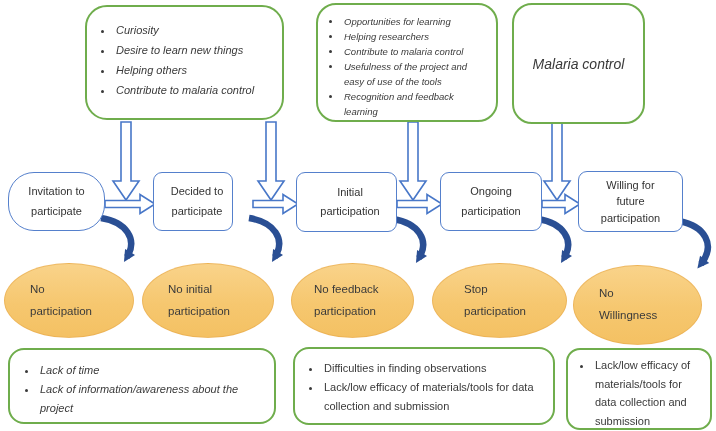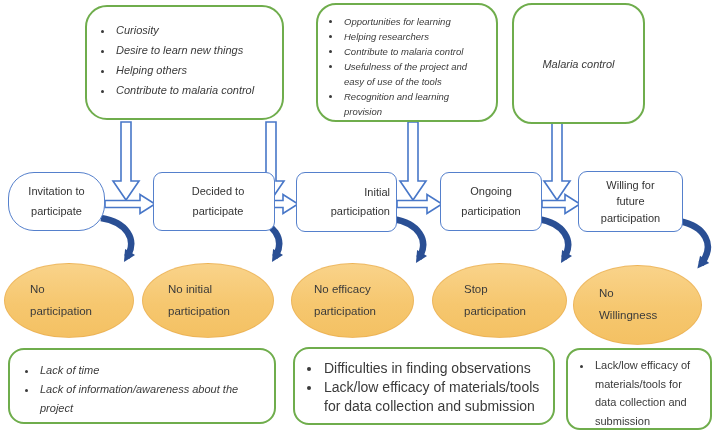--- a/index.html
+++ b/index.html
@@ -18,21 +18,21 @@
   .gbox{position:absolute;background:#fff;border:2px solid var(--green);box-sizing:border-box;z-index:3;}
   .gbox ul{margin:0;padding:0 8px 0 27px;}
   .gbox li{padding-left:2px;}
   .italic{font-style:italic;}
   
   .stage{
     position:absolute;background:#fff;border:1.4px solid #5580cc;border-radius:9px;
     box-sizing:border-box;display:flex;align-items:center;justify-content:center;
     text-align:center;font-size:11px;line-height:1.75;color:#333;z-index:3;padding:2px 6px;
   }
-  .stage.leftalign{justify-content:flex-start;text-align:right;padding-left:13px;}
+  .stage.leftalign{justify-content:flex-start;text-align:center;padding-left:13px;}
   
   .ellipse{
     position:absolute;border-radius:50%;
     background:linear-gradient(180deg,#f9d38a 0%,#f6c76f 55%,#f4c163 100%);
     border:1px solid rgba(231,170,77,.6);
     box-sizing:border-box;display:flex;align-items:center;
     font-size:11.5px;line-height:1.9;z-index:1;padding-left:25px;
   }
   svg.overlay{position:absolute;left:0;top:0;z-index:2;}
   .varrow,.harrow{fill:#fff;stroke:var(--blue);stroke-width:1.6;stroke-linejoin:miter;}
@@ -51,43 +51,43 @@
       <li>Contribute to malaria control</li>
     </ul>
   </div>
 
   <div class="gbox" style="left:316px;top:3px;width:182px;height:119px;border-radius:20px;">
     <ul class="italic" style="margin-top:9px;font-size:9.5px;line-height:15px;padding-left:24px;">
       <li>Opportunities for learning</li>
       <li>Helping researchers</li>
       <li>Contribute to malaria control</li>
       <li>Usefulness of the project and easy of use of the tools</li>
-      <li>Recognition and learning provision</li>
+      <li>Recognition and feedback learning</li>
     </ul>
   </div>
 
   <div class="gbox" style="left:512px;top:3px;width:133px;height:121px;border-radius:20px;display:flex;align-items:center;justify-content:center;">
-    <span class="italic" style="font-size:11px;">Malaria control</span>
+    <span class="italic" style="font-size:14px;">Malaria control</span>
   </div>
 
   <div class="ellipse" style="left:4px;top:263px;width:130px;height:75px;">
     <div>
       <div>No</div>
         <div>participation</div>
     </div>
   </div>
   <div class="ellipse" style="left:142px;top:263px;width:132px;height:75px;">
     <div>
       <div>No initial</div>
         <div>participation</div>
     </div>
   </div>
   <div class="ellipse" style="left:291px;top:263px;width:123px;height:75px;padding-left:22px;">
     <div>
-      <div>No efficacy</div>
+      <div>No feedback</div>
         <div>participation</div>
     </div>
   </div>
   <div class="ellipse" style="left:432px;top:263px;width:135px;height:75px;padding-left:31px;">
     <div>
       <div>Stop</div>
         <div>participation</div>
     </div>
   </div>
   <div class="ellipse" style="left:573px;top:265px;width:129px;height:80px;">
@@ -115,34 +115,34 @@
     <path class="harrow" d="M542 200.5 L565 200.5 L565 194.5 L580 204 L565 213.5 L565 207.5 L542 207.5 Z"></path>
 
     <path class="carrow" marker-end="url(#ah)" d="M101 218 C126 222 138 239 127 257"></path>
     <path class="carrow" marker-end="url(#ah)" d="M249 218 C274 222 286 239 275 257"></path>
     <path class="carrow" marker-end="url(#ah)" d="M393 219 C418 223 430 240 419 258"></path>
     <path class="carrow" marker-end="url(#ah)" d="M538 219 C563 223 575 240 564 258"></path>
     <path class="carrow" marker-end="url(#ah)" d="M679 221 C705 226 716 245 701 264"></path>
   </svg>
 
   <div class="stage" style="left:8px;top:172px;width:97px;height:59px;border-radius:26px;">Invitation to participate</div>
-  <div class="stage" style="left:153px;top:172px;width:122px;height:59px;padding-left:14px;">Decided to participate</div>
+  <div class="stage" style="left:153px;top:172px;width:80px;height:59px;padding-left:14px;">Decided to participate</div>
   <div class="stage leftalign" style="left:296px;top:172px;width:101px;height:60px;">Initial participation</div>
   <div class="stage" style="left:578px;top:171px;width:105px;height:61px;line-height:1.5;padding:2px 16px;">Willing for future participation</div>
   <div class="stage" style="left:440px;top:172px;width:102px;height:59px;padding:2px 8px;">Ongoing participation</div>
 
   <div class="gbox" style="left:8px;top:348px;width:268px;height:76px;border-radius:16px;">
     <ul class="italic" style="margin-top:11px;font-size:11px;line-height:19px;padding-left:28px;">
       <li>Lack of time</li>
       <li>Lack of information/awareness about the project</li>
     </ul>
   </div>
 
   <div class="gbox" style="left:293px;top:347px;width:262px;height:78px;border-radius:16px;">
-    <ul style="margin-top:10px;font-size:14px;line-height:19px;">
+    <ul style="margin-top:10px;font-size:11px;line-height:19px;">
       <li>Difficulties in finding observations</li>
       <li>Lack/low efficacy of materials/tools for data collection and submission</li>
     </ul>
   </div>
 
   <div class="gbox" style="left:566px;top:348px;width:146px;height:82px;border-radius:14px;">
     <ul style="margin-top:6px;font-size:11px;line-height:18.5px;padding-left:25px;">
       <li>Lack/low efficacy of materials/tools for data collection and submission</li>
     </ul>
   </div>

